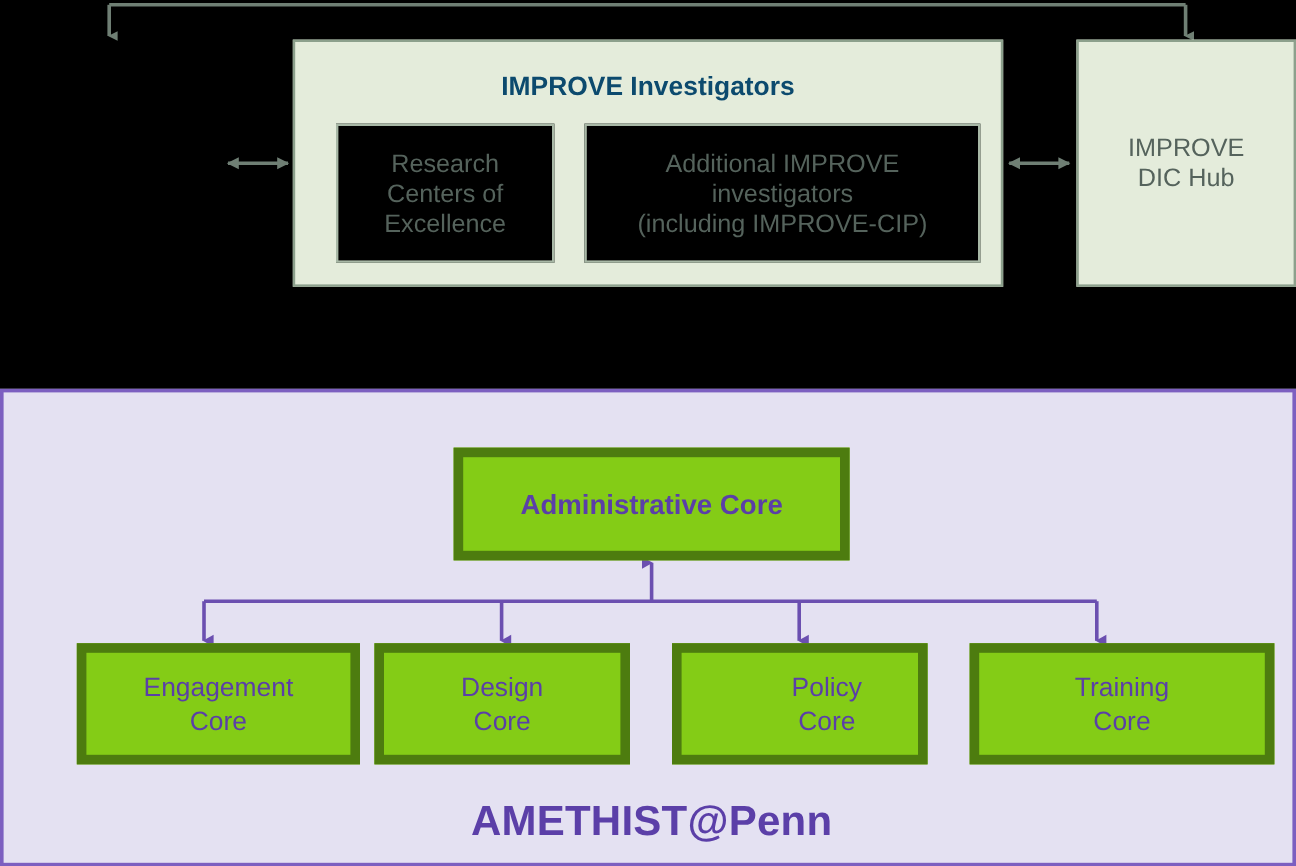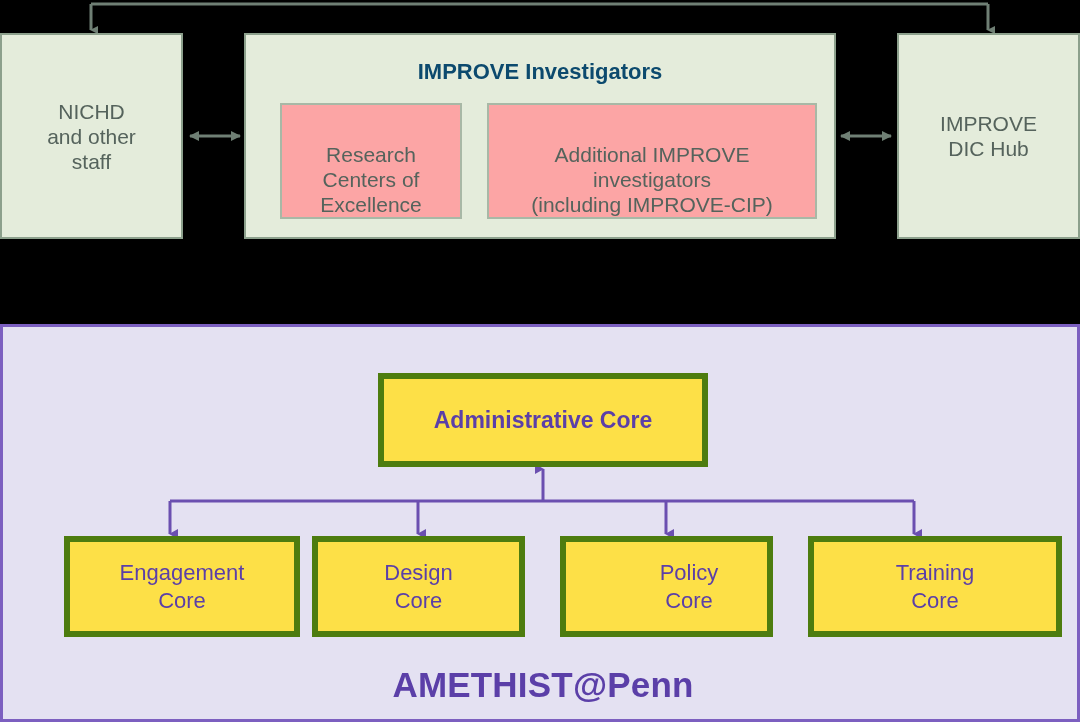--- a/index.html
+++ b/index.html
@@ -26,25 +26,25 @@
   
   .abs { position: absolute; box-sizing: border-box; }
 
   
   .green-box {
     background: #e4ecdb;
     border: 2px solid #8ca08c;
     box-sizing: border-box;
   }
   .green-inner {
-    background: #fca5a5;
+    background: #000000;
     border: 2px solid #a8b8a6;
     box-sizing: border-box;
     display: flex;
-    align-items: flex-end;
+    align-items: center;
     justify-content: center;
     text-align: center;
   }
   .green-text {
     color: #55635c;
     font-size: 21px;
     line-height: 25px;
     text-align: center;
     white-space: pre-line;
   }
@@ -55,22 +55,22 @@
     text-align: center;
   }
 
   
   #purple-panel {
     background: #e4e1f2;
     border: 3px solid #7c5fc0;
     box-sizing: border-box;
   }
   .purple-box {
-    background: #fde047;
-    border: 6px solid #4d7c0f;
+    background: #84cc16;
+    border: 8px solid #4d7c0f;
     box-sizing: border-box;
     display: flex;
     align-items: center;
     justify-content: center;
     text-align: center;
   }
   .purple-text {
     color: #5b3fa8;
     font-size: 22px;
     line-height: 28px;
@@ -132,26 +132,20 @@
 
     <path d="M988,4 L988,30" stroke="#6f7f74" stroke-width="3" fill="none" marker-end="url(#arrow-green-down)"></path>
 
     <path d="M190,136 L240,136" stroke="#6f7f74" stroke-width="3" fill="none" marker-start="url(#arrow-green-start)" marker-end="url(#arrow-green-end)"></path>
 
     <path d="M841,136 L891,136" stroke="#6f7f74" stroke-width="3" fill="none" marker-start="url(#arrow-green-start)" marker-end="url(#arrow-green-end)"></path>
 
     <path d="M540,240 L540,362" stroke="#000000" stroke-width="4" fill="none" marker-end="url(#arrow-black-down)"></path>
   </svg>
 
-  <div class="abs green-box" style="left:0px; top:33px; width:183px; height:206px;">
-    <div class="abs green-text" style="left:0; top:0; width:100%; height:100%;
-         display:flex; align-items:center; justify-content:center;">NICHD
-and other
-staff</div>
-  </div>
 
   <div class="abs green-box" style="left:244px; top:33px; width:592px; height:206px;">
     <div class="abs green-title" style="left:0; top:24px; width:100%;">IMPROVE Investigators</div>
 
     <div class="abs green-inner" style="left:34px; top:68px; width:182px; height:116px;">
       <div class="green-text">Research
 Centers of
 Excellence</div>
     </div>
 

